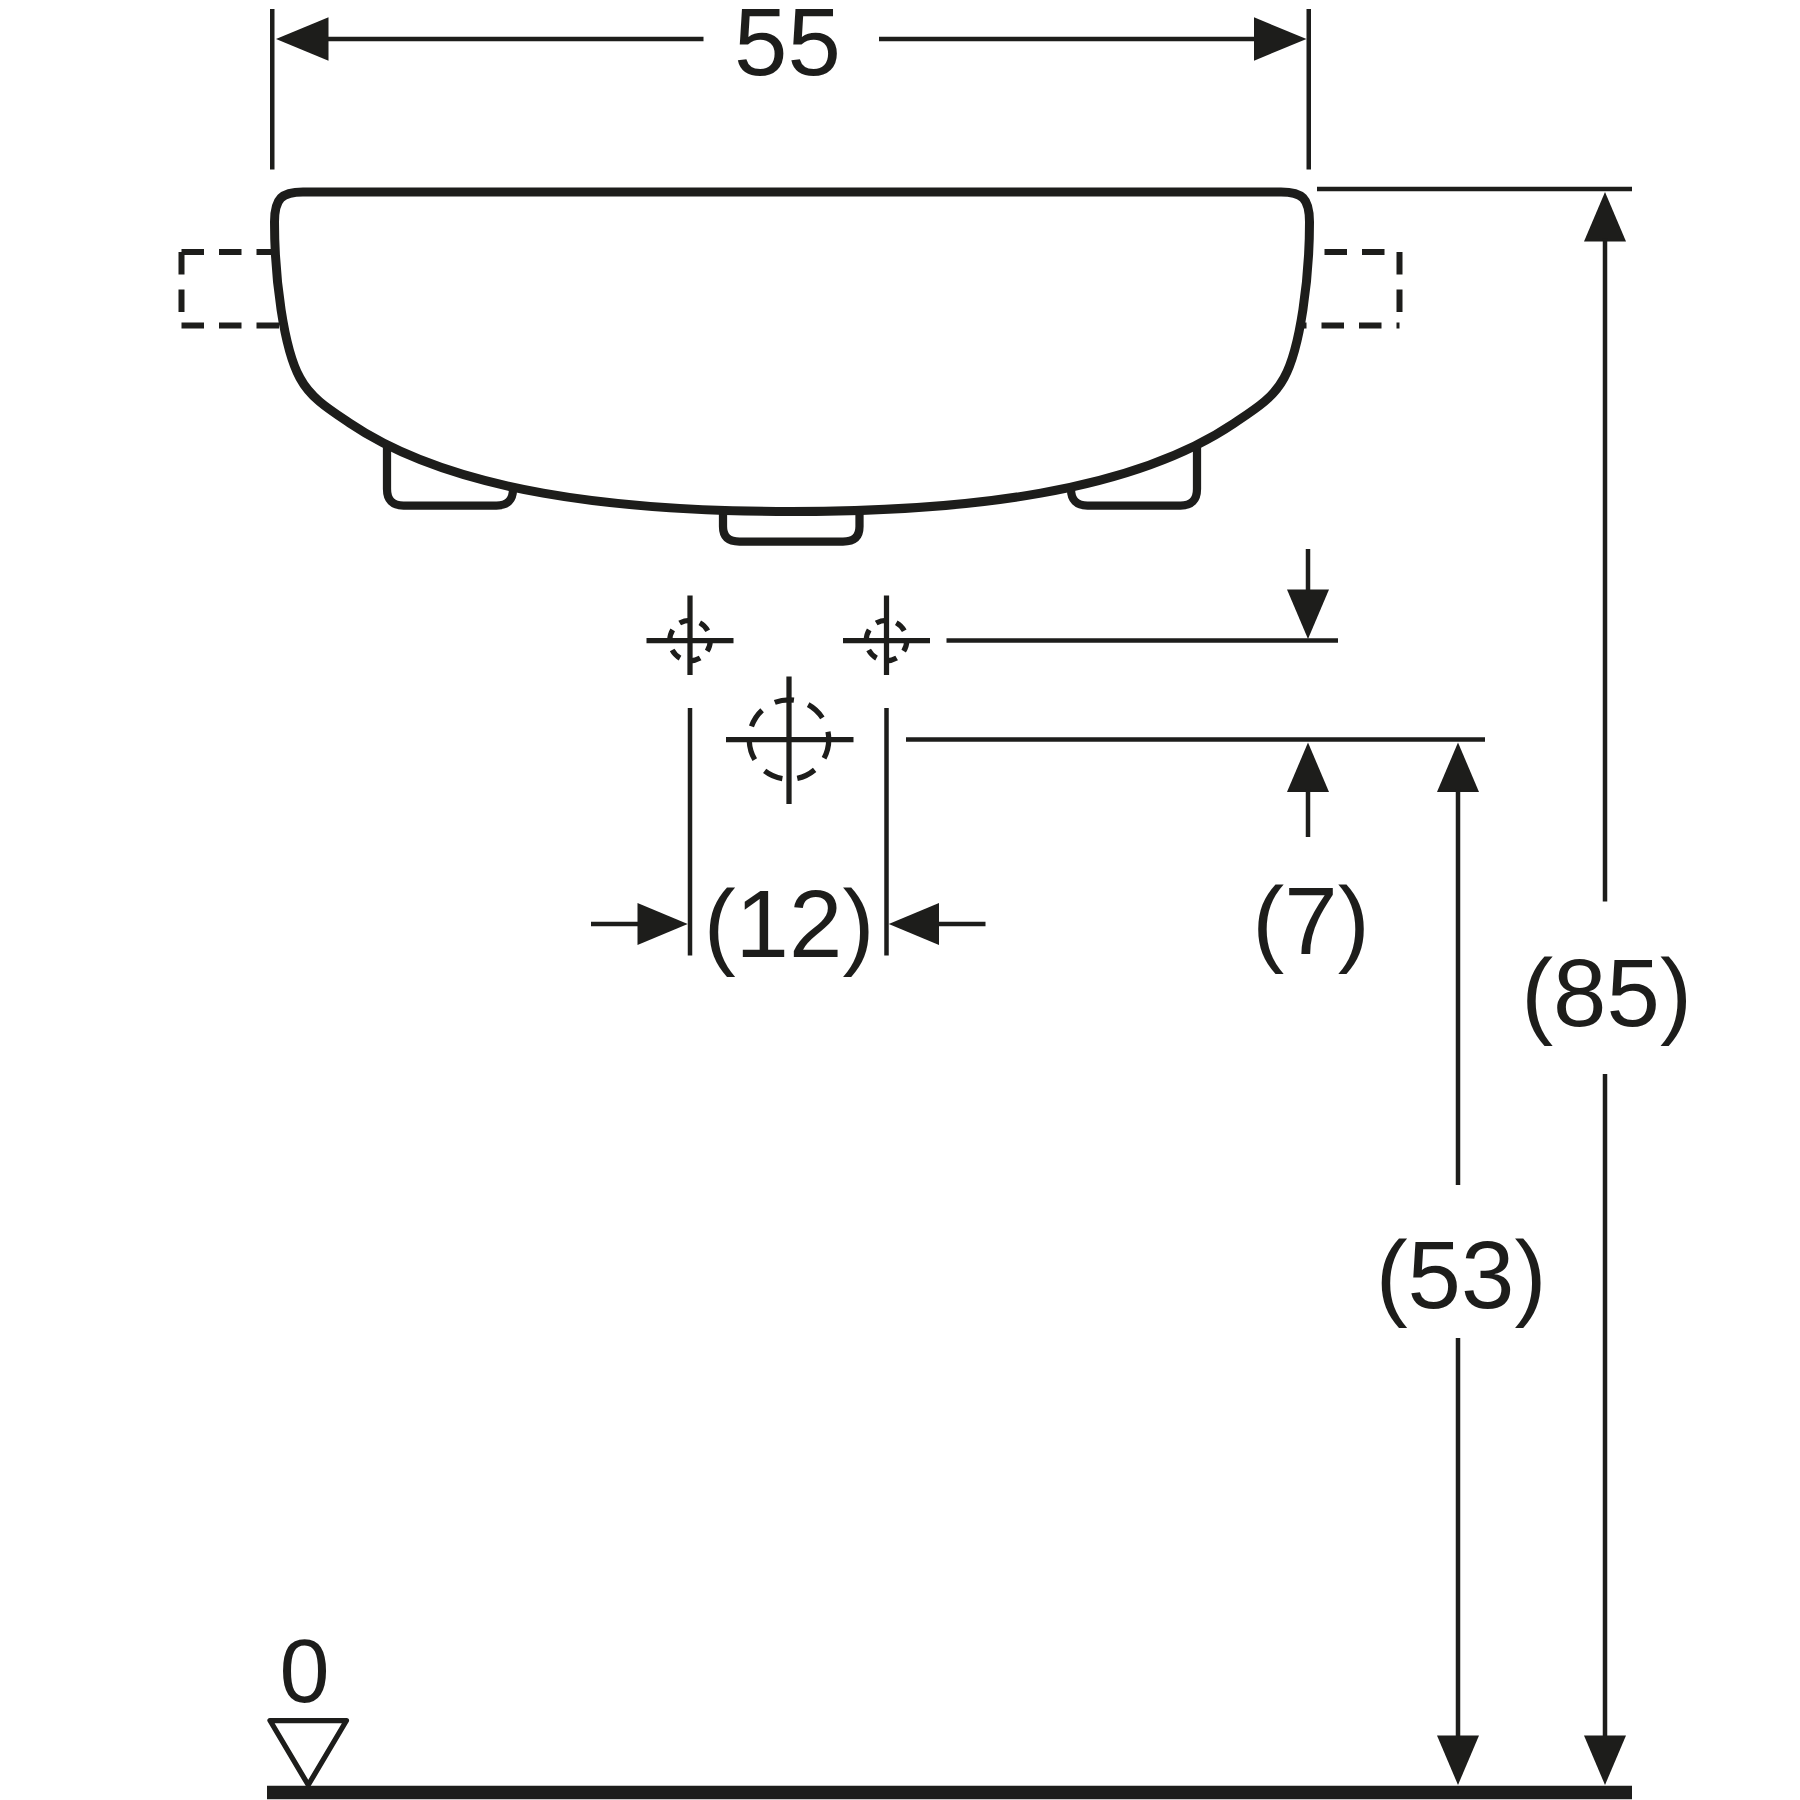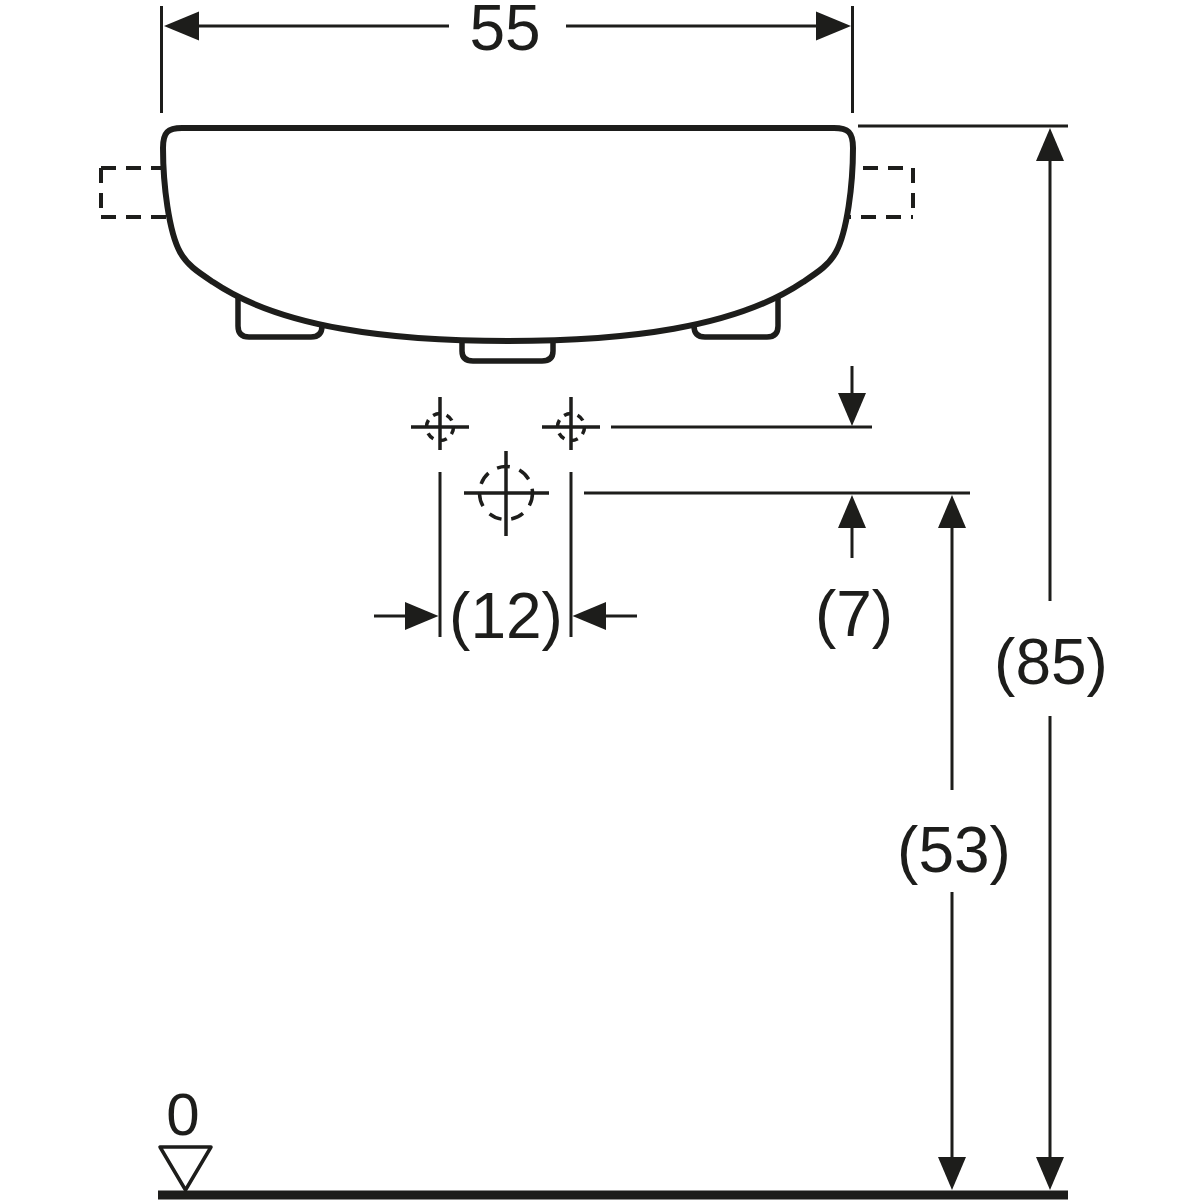--- a/index.html
+++ b/index.html
@@ -2,20 +2,21 @@
 <html style="--line: #1d1d1b; --bg: #ffffff;"><head>
 <meta charset="utf-8">
 <style>
   :root { --line: #1d1d1b; --bg: #ffffff; }
   html, body { margin: 0; padding: 0; background: var(--bg); }
   .canvas {
     width: 960px; height: 1200px;
     background: var(--bg);
     position: relative;
     font-family: "Liberation Sans", sans-serif;
+    padding-left: 20px;
   }
   svg { display: block; }
   .ln   { stroke: var(--line); stroke-width: 3; fill: none; }
   .outline { stroke: var(--line); stroke-width: 6; fill: #fff; stroke-linejoin: round; }
   .foot    { stroke: var(--line); stroke-width: 5.5; fill: #fff; stroke-linejoin: round; }
   .bracket { stroke: var(--line); stroke-width: 4; fill: none; stroke-dasharray: 15 10; }
   .cross   { stroke: var(--line); stroke-width: 3.5; fill: none; }
   .holesm  { stroke: var(--line); stroke-width: 3.5; fill: none; stroke-dasharray: 7.5 6.5; }
   .holelg  { stroke: var(--line); stroke-width: 3.5; fill: none; stroke-dasharray: 13 10; }
   .arrow   { fill: var(--line); stroke: none; }

